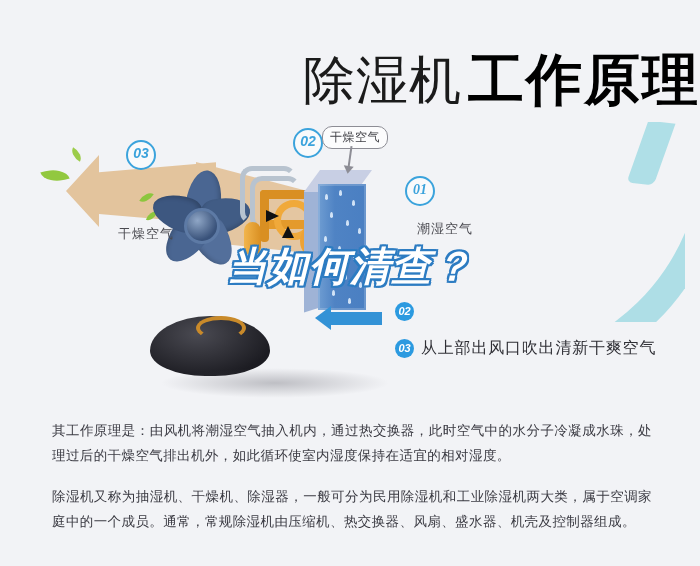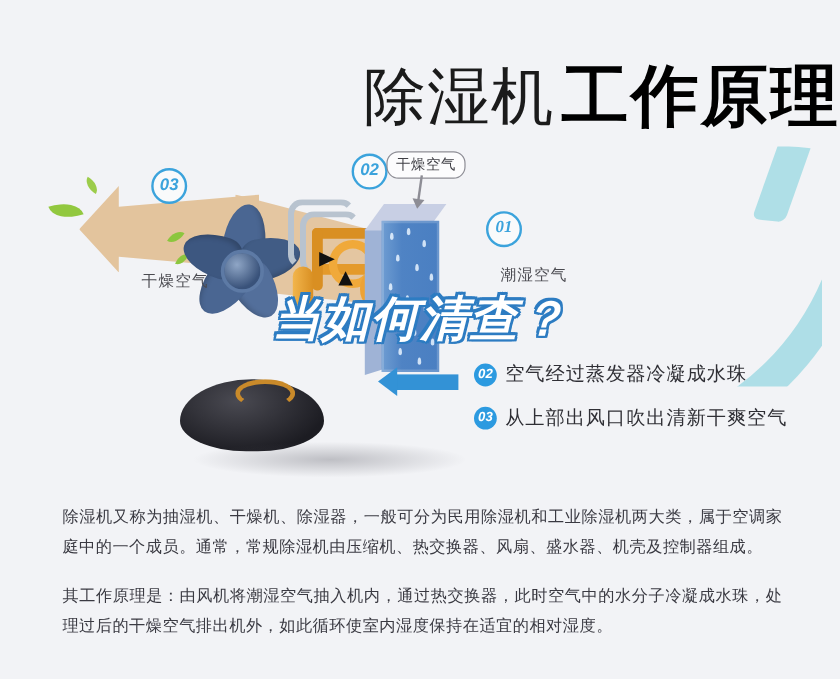--- a/index.html
+++ b/index.html
@@ -489,30 +489,29 @@
     <div class="num-ring n03">03</div>
 
     <div class="cap cap-01">潮湿空气</div>
     <div class="cap cap-03">干燥空气</div>
 
     <div class="callout-box">干燥空气</div>
     <div class="callout-stem"></div>
 
     <div class="step-line step-02">
       <span class="step-badge">02</span>
-      <span class="step-text">空气经过蒸发器冷凝成水珠</span>
     </div>
     <div class="step-line step-03">
       <span class="step-badge">03</span>
       <span class="step-text">从上部出风口吹出清新干爽空气</span>
     </div>
   </div>
 
   <div class="overlay">
     <span class="overlay-line l2">当如何清查？</span>
   </div>
 
   <div class="copy">
+    <p class="para">其工作原理是：由风机将潮湿空气抽入机内，通过热交换器，此时空气中的水分子冷凝成水珠，处理过后的干燥空气排出机外，如此循环使室内湿度保持在适宜的相对湿度。</p>
     <p class="para">除湿机又称为抽湿机、干燥机、除湿器，一般可分为民用除湿机和工业除湿机两大类，属于空调家庭中的一个成员。通常，常规除湿机由压缩机、热交换器、风扇、盛水器、机壳及控制器组成。</p>
-    <p class="para">其工作原理是：由风机将潮湿空气抽入机内，通过热交换器，此时空气中的水分子冷凝成水珠，处理过后的干燥空气排出机外，如此循环使室内湿度保持在适宜的相对湿度。</p>
   </div>
 
 </div>
 
 </body></html>

